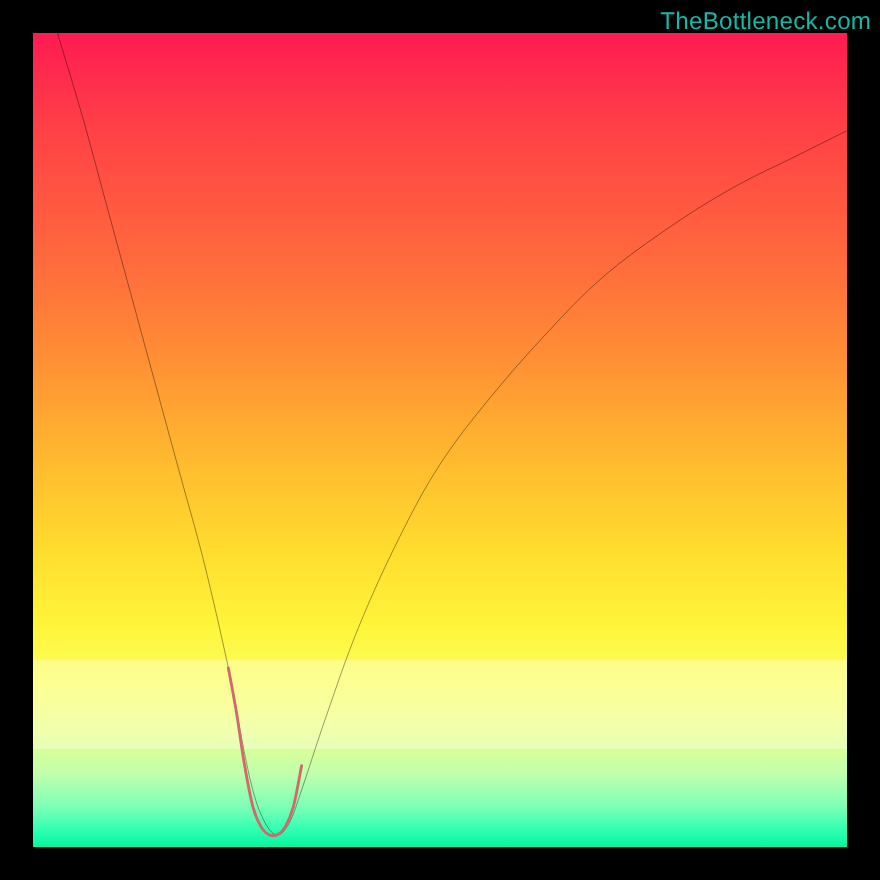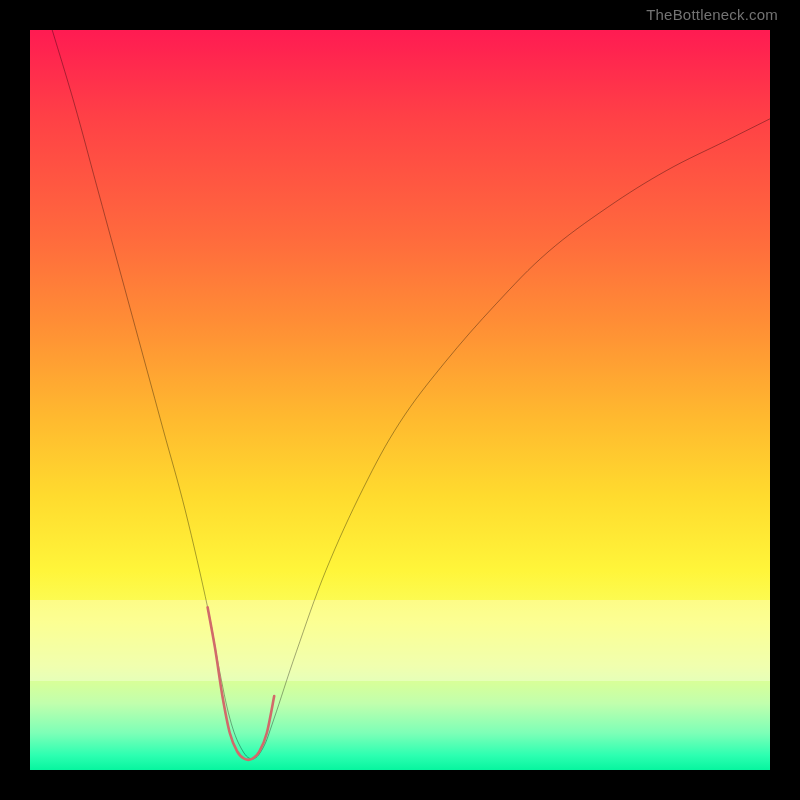--- a/index.html
+++ b/index.html
@@ -13,23 +13,23 @@
   }
   .stage {
     position: relative;
     width: 800px;
     height: 800px;
     background: #000;
   }
   .watermark {
     position: absolute;
     top: 6px;
-    right: 22px;
-    color: #737373;
-    font-size: 15px;
+    right: 8px;
+    color: #14b8a6;
+    font-size: 22px;
     letter-spacing: 0.2px;
     user-select: none;
     z-index: 5;
   }
   .plot-area {
     position: absolute;
     left: 30px;
     top: 30px;
     width: 740px;
     height: 740px;

